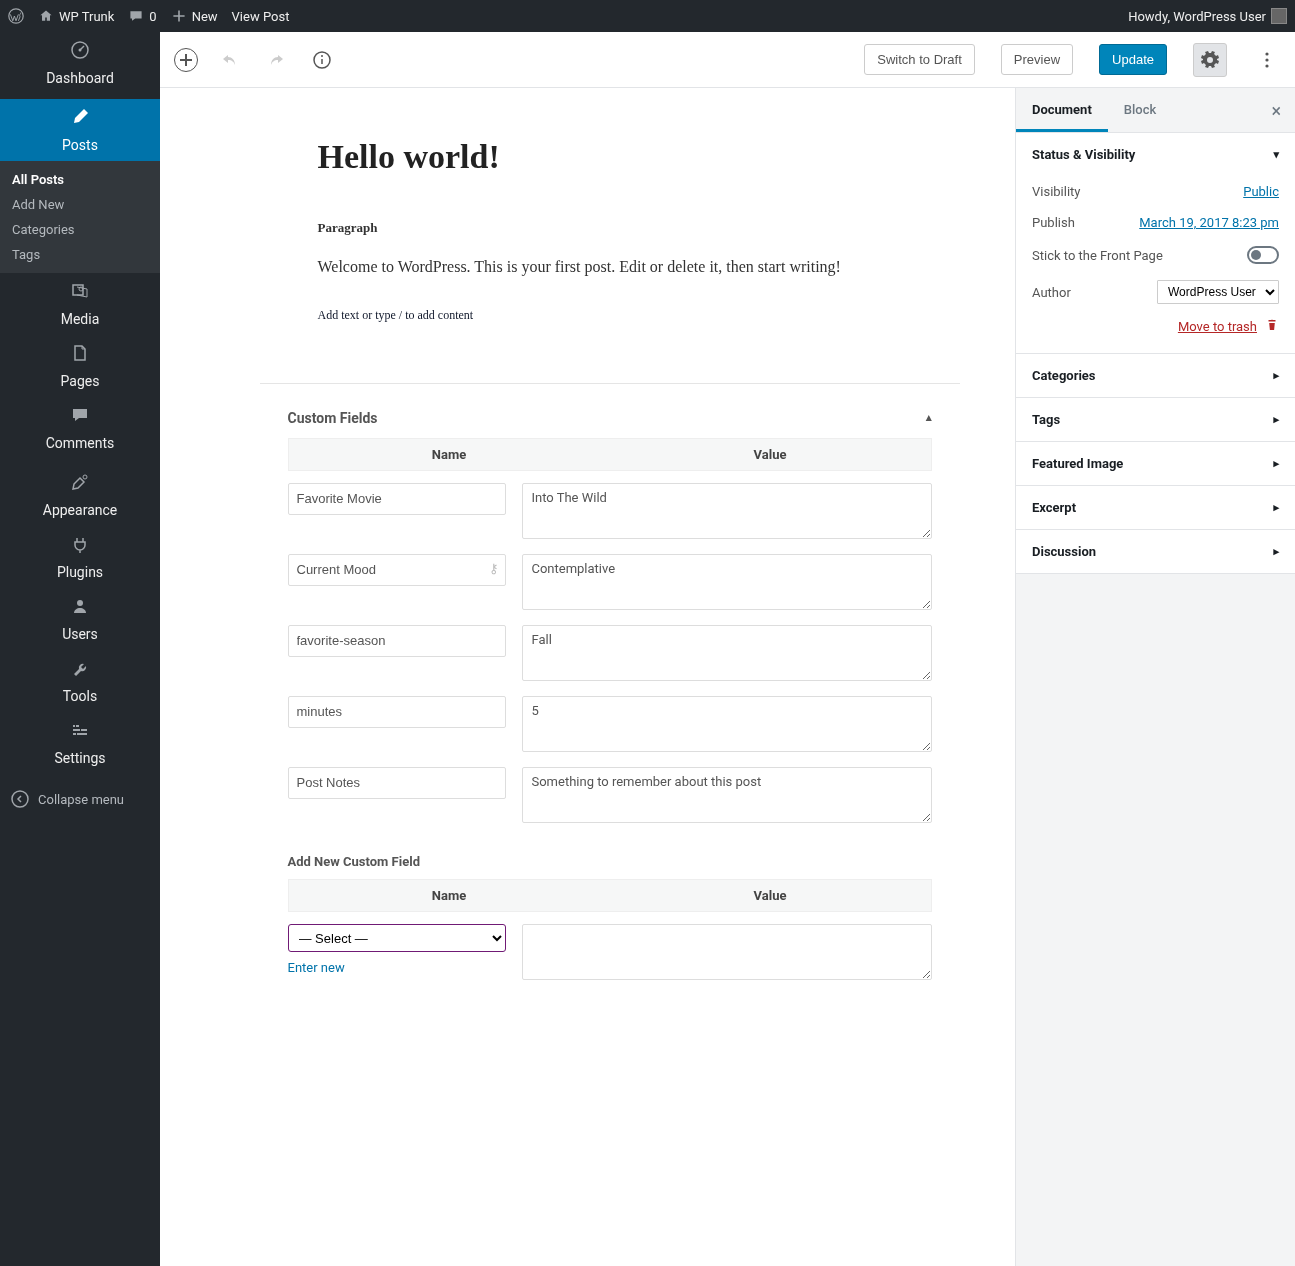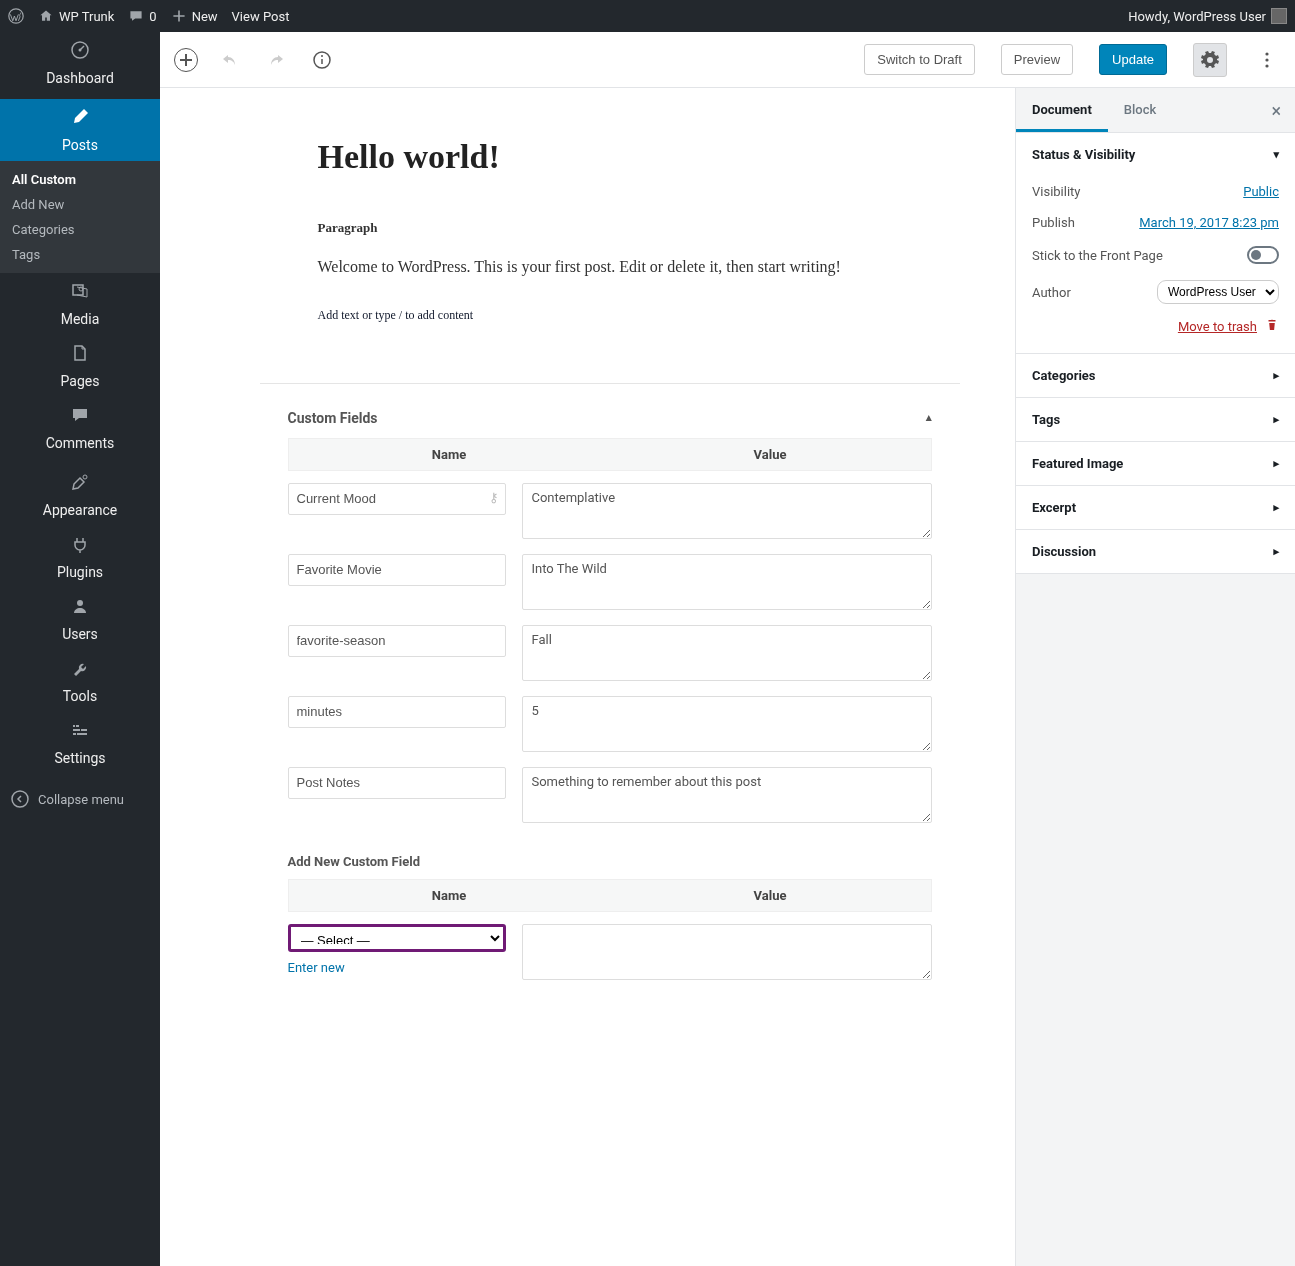--- a/index.html
+++ b/index.html
@@ -57,39 +57,39 @@
 .cf-head > div { flex:1; text-align:center; font-weight:700; padding:8px; font-size:13px; }
 .cf-row { display:flex; gap:16px; margin-top:12px; }
 .cf-name { width: 34%; }
 .cf-value { flex:1; }
 .cf-input { width:100%; padding:6px 8px; border:1px solid #ddd; border-radius:2px; font-size:13px; color:#555; background:#fff; }
 .cf-name .cf-input { height: 32px; }
 .cf-textarea { width:100%; height:56px; padding:6px 8px; border:1px solid #ddd; border-radius:2px; font-size:13px; color:#555; resize:both; font-family:inherit; }
 .cf-name-wrap { position:relative; }
 .cf-key-ico { position:absolute; right:8px; top:7px; color:#bbb; font-size:13px; }
 .add-new-title { font-weight:700; color:#555; margin:28px 0 10px; font-size:13px; }
-.cf-select { width:100%; padding:5px 6px; border:3px solid #701a75; border-radius:3px; background:#fff; font-size:13px; height: 28px; }
+.cf-select { width:100%; padding:5px 6px; border:1px solid #701a75; border-radius:3px; background:#fff; font-size:13px; height: 28px; }
 .enter-new { color:#0073aa; cursor:pointer; font-size:13px; margin-top:8px; display:inline-block; }
 .help-text { font-size:13px; color:#555; margin-top:18px; line-height:1.5; }
 .help-text a { color:#0073aa; text-decoration:underline; }
 
 
 .doc-sidebar { width: 280px; border-left:1px solid #e2e4e7; background:#fff; display:flex; flex-direction:column; }
 .doc-tabs { display:flex; align-items:center; border-bottom:1px solid #e2e4e7; background:#f3f4f5; }
 .doc-tabs .tab { padding:14px 16px 12px; font-size:13px; color:#6c7781; cursor:pointer; border-bottom:3px solid transparent; font-weight:500; }
 .doc-tabs .tab.active { color:#191e23; border-bottom-color:#0085ba; font-weight:700; background:#f3f4f5; }
 .doc-tabs .close { margin-left:auto; padding:0 14px; color:#6c7781; cursor:pointer; font-size:18px; }
 .panel { border-bottom:1px solid #e2e4e7; }
 .panel-h { padding:14px 16px; font-weight:700; font-size:13px; color:#191e23; display:flex; justify-content:space-between; align-items:center; cursor:pointer; }
 .panel-body { padding: 0 16px 14px; }
 .panel-row { display:flex; justify-content:space-between; align-items:center; padding:8px 0; font-size:13px; color:#555; }
 .panel-row a { color:#0073aa; text-decoration:underline; }
 .toggle { width:32px; height:18px; border:2px solid #6c7781; border-radius:10px; position:relative; cursor:pointer; }
 .toggle::after { content:""; width:10px; height:10px; background:#6c7781; border-radius:50%; position:absolute; top:2px; left:2px; }
-.author-select { border:1px solid #ccc; border-radius:9px; padding:3px 6px; font-size:12px; background:#fff; }
+.author-select { border:1px solid #ccc; border-radius:1px; padding:3px 6px; font-size:12px; background:#fff; }
 .trash-row { display:flex; justify-content:flex-end; align-items:center; gap:8px; padding:6px 0 4px; }
 .trash-row a { color:#b52727; text-decoration:underline; font-size:13px; }
 .trash-ico { color:#b52727; }
 .sidebar-rest { flex:1; background:#f3f4f5; }
 .caret { font-size: 11px; }
 
 </style>
 </head>
 <body>
 
@@ -141,21 +141,21 @@
       <span>Dashboard</span>
     </div>
   <div class="sep"></div>
   <div class="menu-item current">
       <svg class="sb-ico" viewBox="0 0 20 20">
         <path d="M14 2l4 4-9 9-5 1 1-5z" fill="#fff"></path>
       </svg>
       <span>Posts</span>
     </div>
   <div class="sub">
-    <div class="subitem current">All Custom</div>
+    <div class="subitem current">All Posts</div>
     <div class="subitem">Add New</div>
     <div class="subitem">Categories</div>
     <div class="subitem">Tags</div>
   </div>
   <div class="menu-item">
       <svg class="sb-ico" viewBox="0 0 20 20">
         <path d="M3 4h10v10H3z" fill="none" stroke="#a0a5aa" stroke-width="1.5"></path>
         <circle cx="11" cy="8" r="2" fill="none" stroke="#a0a5aa"></circle>
         <path d="M7 6l10 2v8l-10-2" fill="none" stroke="#a0a5aa"></path>
       </svg>
@@ -277,26 +277,26 @@
               <span>Custom Fields</span>
               <span class="caret">▴</span>
             </div>
           <div class="cf-table">
             <div class="cf-head">
               <div>Name</div>
               <div>Value</div>
             </div>
             <div id="cf-rows">
                 <div class="cf-row">
+                  <div class="cf-name cf-name-wrap"><input class="cf-input" value="Favorite Movie" style=""></div>
+                  <div class="cf-value"><textarea class="cf-textarea" style="">Into The Wild</textarea></div>
+                </div>
+                <div class="cf-row">
                   <div class="cf-name cf-name-wrap"><input class="cf-input" value="Current Mood" style=""><span class="cf-key-ico">⚷</span></div>
                   <div class="cf-value"><textarea class="cf-textarea" style="">Contemplative</textarea></div>
-                </div>
-                <div class="cf-row">
-                  <div class="cf-name cf-name-wrap"><input class="cf-input" value="Favorite Movie" style=""></div>
-                  <div class="cf-value"><textarea class="cf-textarea" style="">Into The Wild</textarea></div>
                 </div>
                 <div class="cf-row">
                   <div class="cf-name cf-name-wrap"><input class="cf-input" value="favorite-season" style=""></div>
                   <div class="cf-value"><textarea class="cf-textarea" style="">Fall</textarea></div>
                 </div>
                 <div class="cf-row">
                   <div class="cf-name cf-name-wrap"><input class="cf-input" value="minutes" style=""></div>
                   <div class="cf-value"><textarea class="cf-textarea" style="">5</textarea></div>
                 </div>
                 <div class="cf-row">

